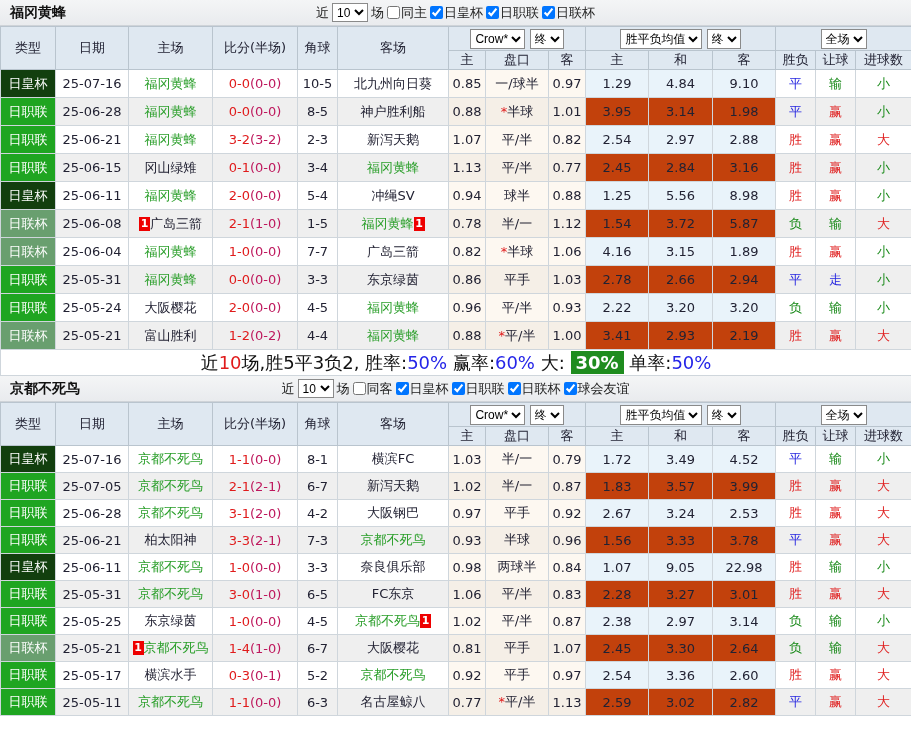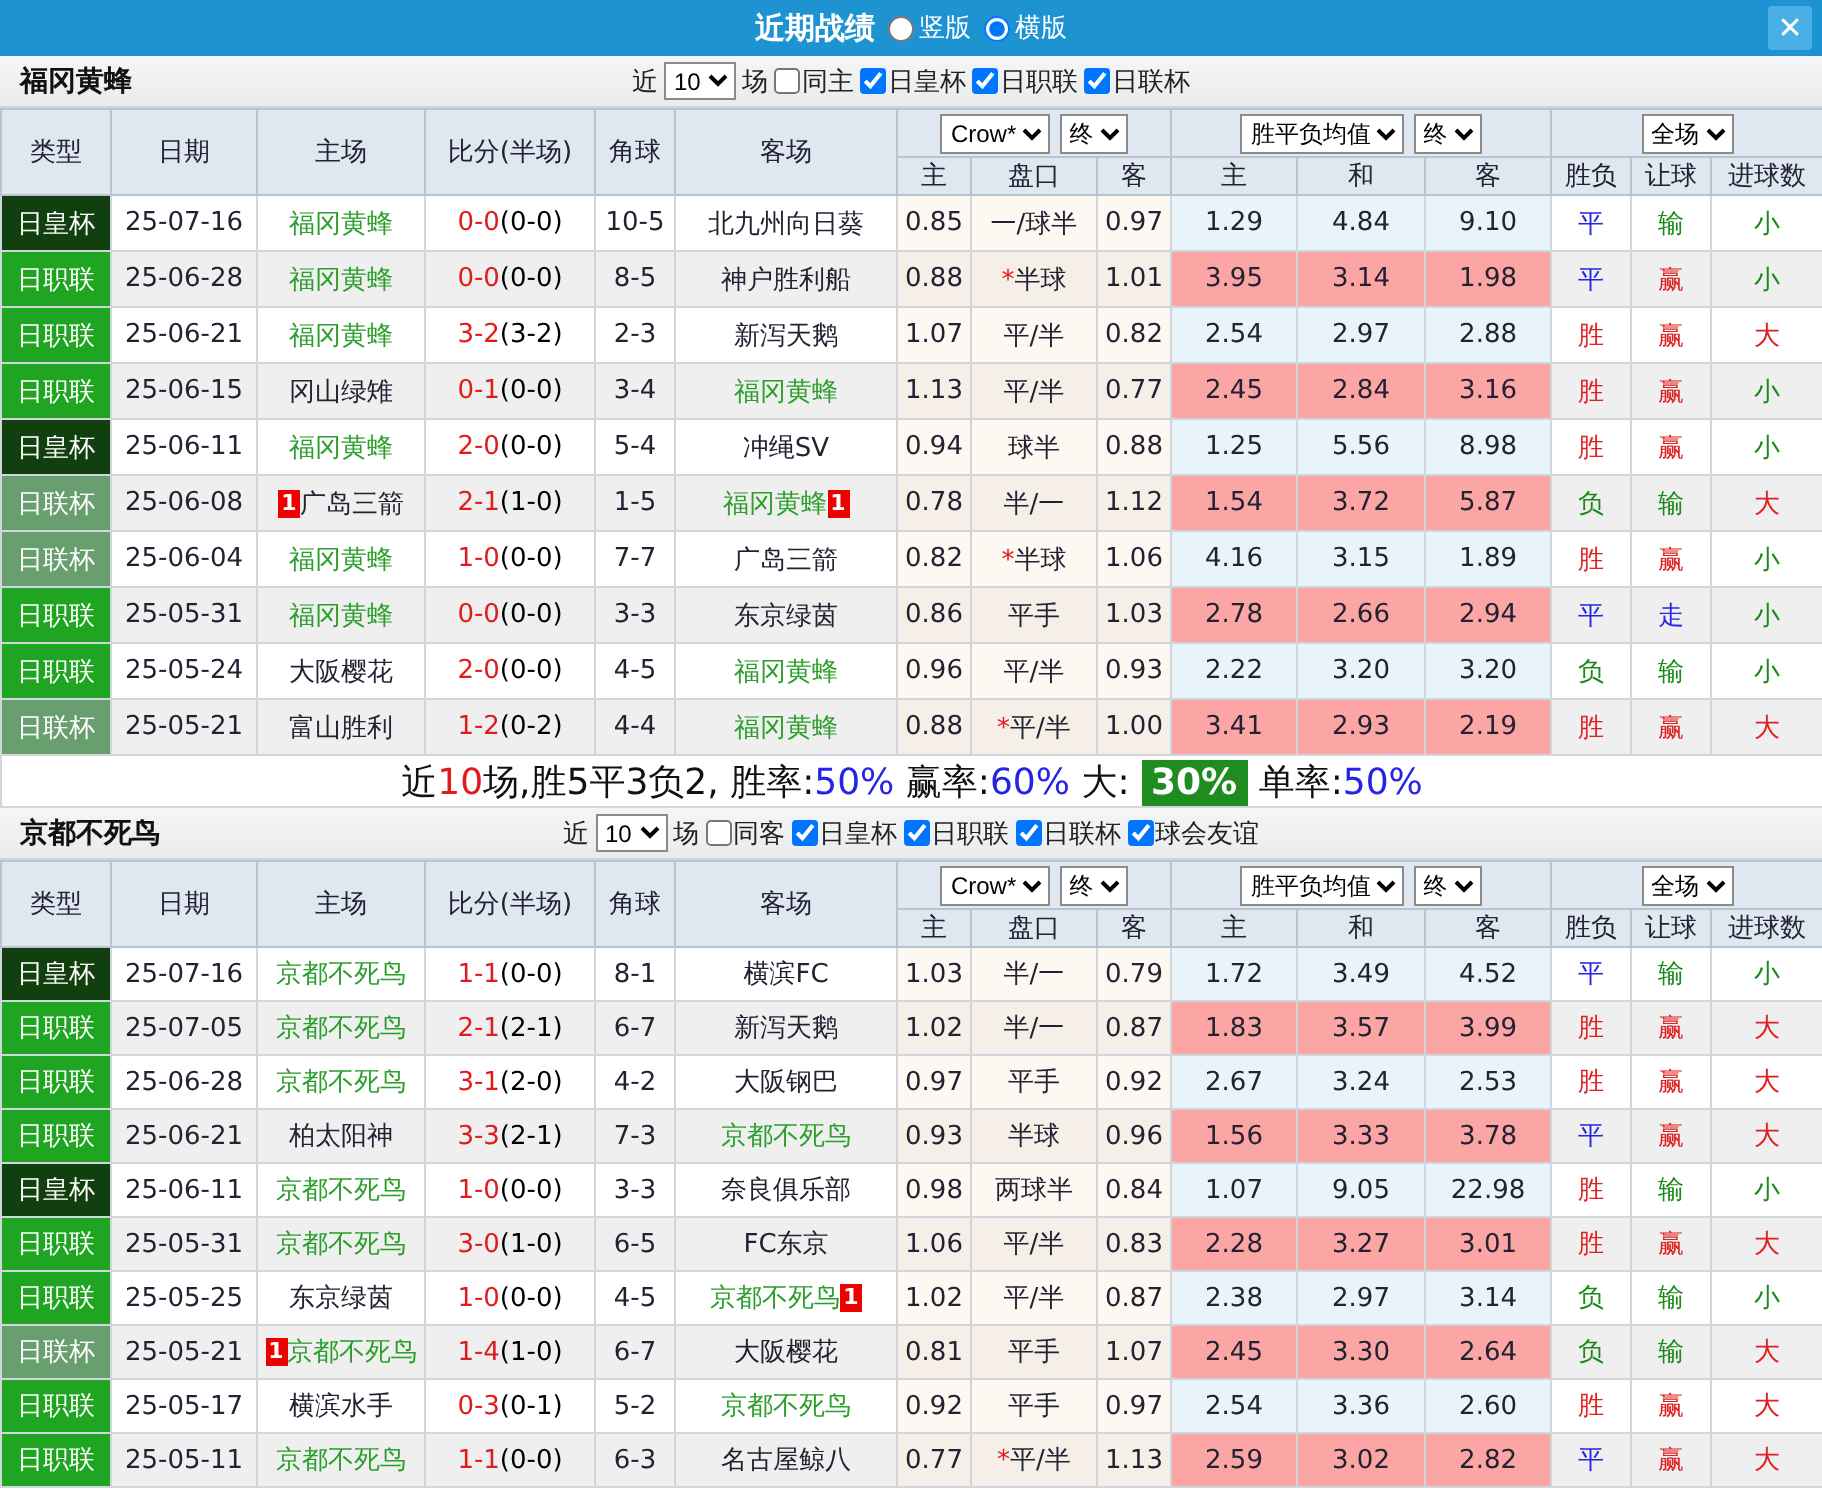--- a/index.html
+++ b/index.html
@@ -36,58 +36,46 @@
   thead tr.drop th { height:24px; }
   thead tr.sub th { height:17px; }
   thead select { font-size:12px; height:20px; border:1px solid #8a8a8a; background:#fff; }
   td { height:28px; color:#223; }
   .sec2 td { height:27px; }
   tr.odd  td { background:#fff; }
   tr.even td { background:#efefef; }
   tr.odd  td.crow { background:#fdf8f1;margin-top:12px; }
   tr.even td.crow { background:#f5efe7; }
   tr.odd  td.avg  { background:#e9f3fa; }
-  tr.even td.avg  { background:#fca5a5; }
+  tr.even td.avg  { background:#c2410c; }
   td.type { color:#fff; font-size:13px; }
   .t-cup  { background:#123f0e !important; }
   .t-lea  { background:#1fa521 !important; }
   .t-lcup { background:#699f6f !important; }
   .green  { color:#2b9f2b; }
   .score  { color:#e01b1b; }
-  .half   { color:#000000; }
+  .half   { color:#be185d; }
   .star   { color:#e01b1b; }
   .red-card { display:inline-block; background:#ee0000; color:#fff;
     font-size:11px; font-weight:bold; line-height:14px; width:11px; height:14px;
     vertical-align:1px; }
   .c-red   { color:#e02121; }
   .c-blue  { color:#2626e0; }
   .c-green { color:#1a8a1a; }
 
   
   td.summary { height:26px; background:#fff; font-size:18px; color:#111; }
   .sum-num  { color:#e01b1b; }
   .sum-blue { color:#2424e8; }
   .sum-big  { background:#1e8c1e; color:#fff; padding:1px 5px; font-weight:bold; }
 </style>
 </head>
 <body>
 
 <div class="window">
-  <div class="titlebar">
-    <span class="title">近期战绩</span>
-    <label>
-      <input type="radio" name="layout" style="">
-      <span>竖版</span>
-    </label>
-    <label>
-      <input type="radio" name="layout" checked="" style="">
-      <span>横版</span>
-    </label>
-    <div class="close-btn">✕</div>
-  </div>
   <div id="sections">
       <div class="sec1">
         <div class="sec-header">
           <span class="team">福冈黄蜂</span>
           <span class="controls">
             <span>近</span>
             <select><option>10</option></select>
             <span>场</span>
             <label>
               <input type="checkbox" style="">

